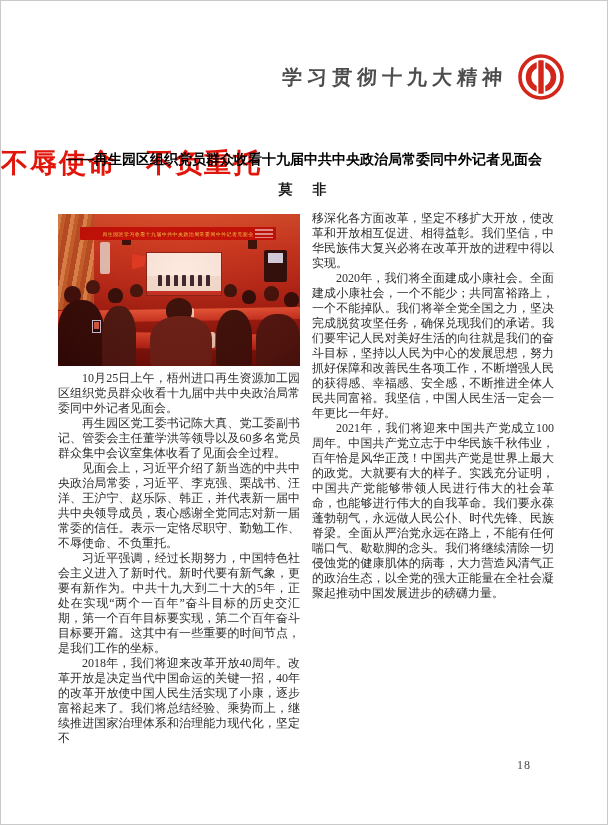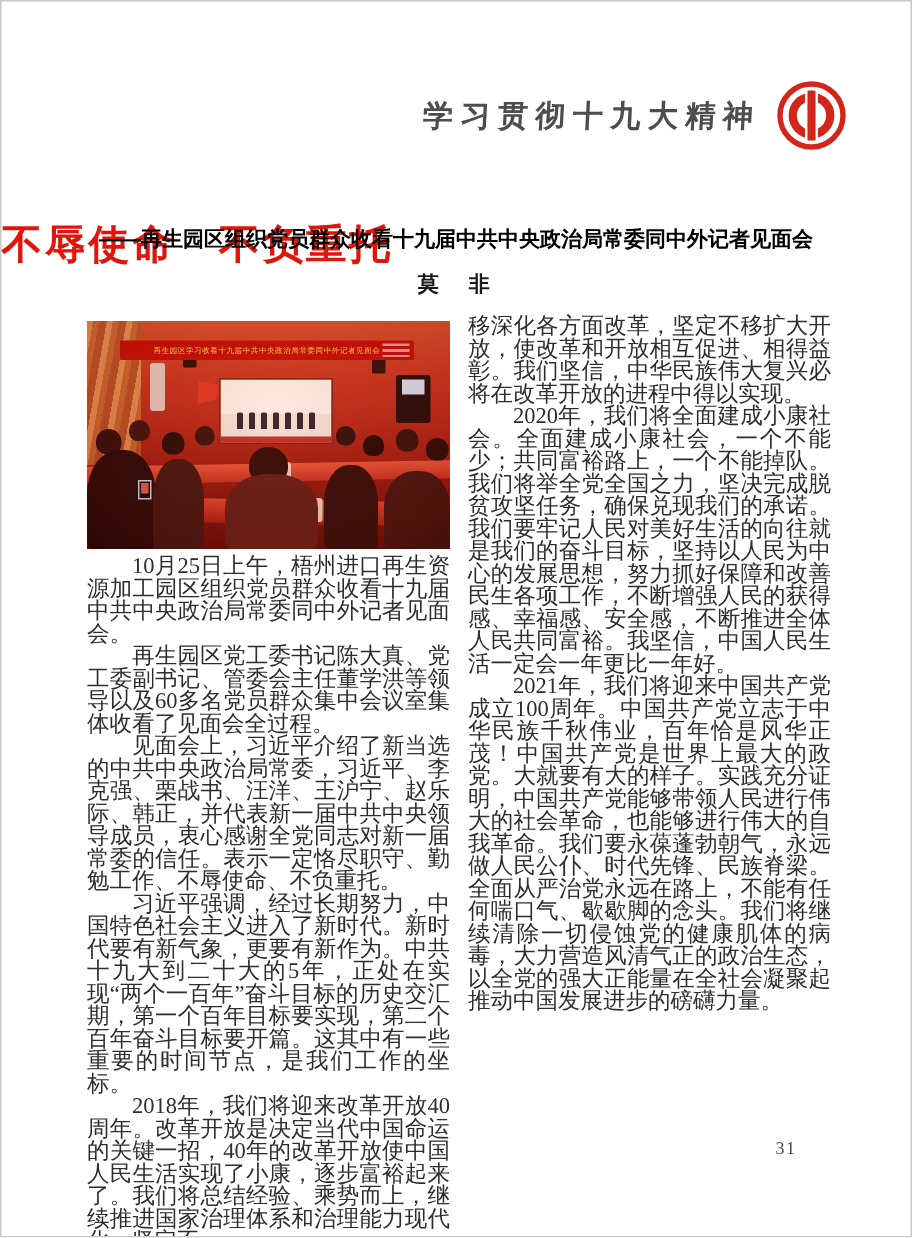--- a/index.html
+++ b/index.html
@@ -37,21 +37,21 @@
     text-align:center; color:#1a1a1a; font-weight:bold; font-size:14px; letter-spacing:3px;
   }
   
   .columns {
     position:absolute; top:210px; left:57px; width:496px;
     display:flex; gap:12px;
   }
   .col { width:242px; }
   .para {
     font-family:"Liberation Serif","DejaVu Serif",serif;
-    font-size:15px; line-height:15px; color:#2d2d2d;
+    font-size:12px; line-height:15px; color:#2d2d2d;
     text-align:justify; text-indent:2em;
   }
   .para.no-indent { text-indent:0; }
   
   .photo {
     position:relative; width:242px; height:152px; margin:3px 0 5px 0;
     overflow:hidden;
     background:linear-gradient(180deg,#d85430 0%,#c93a22 22%,#b52a1a 45%,#93190f 70%,#5e0e08 100%);
   }
   .ph-curtain {
@@ -190,15 +190,15 @@
     <div class="col">
       <div>
           <p class="para no-indent">移深化各方面改革，坚定不移扩大开放，使改革和开放相互促进、相得益彰。我们坚信，中华民族伟大复兴必将在改革开放的进程中得以实现。</p>
           <p class="para">2020年，我们将全面建成小康社会。全面建成小康社会，一个不能少；共同富裕路上，一个不能掉队。我们将举全党全国之力，坚决完成脱贫攻坚任务，确保兑现我们的承诺。我们要牢记人民对美好生活的向往就是我们的奋斗目标，坚持以人民为中心的发展思想，努力抓好保障和改善民生各项工作，不断增强人民的获得感、幸福感、安全感，不断推进全体人民共同富裕。我坚信，中国人民生活一定会一年更比一年好。</p>
           <p class="para">2021年，我们将迎来中国共产党成立100周年。中国共产党立志于中华民族千秋伟业，百年恰是风华正茂！中国共产党是世界上最大的政党。大就要有大的样子。实践充分证明，中国共产党能够带领人民进行伟大的社会革命，也能够进行伟大的自我革命。我们要永葆蓬勃朝气，永远做人民公仆、时代先锋、民族脊梁。全面从严治党永远在路上，不能有任何喘口气、歇歇脚的念头。我们将继续清除一切侵蚀党的健康肌体的病毒，大力营造风清气正的政治生态，以全党的强大正能量在全社会凝聚起推动中国发展进步的磅礴力量。</p>
         </div>
     </div>
 
   </div>
 
-  <div class="page-number">31</div>
+  <div class="page-number">18</div>
 
 </div>
 
 </body></html>

